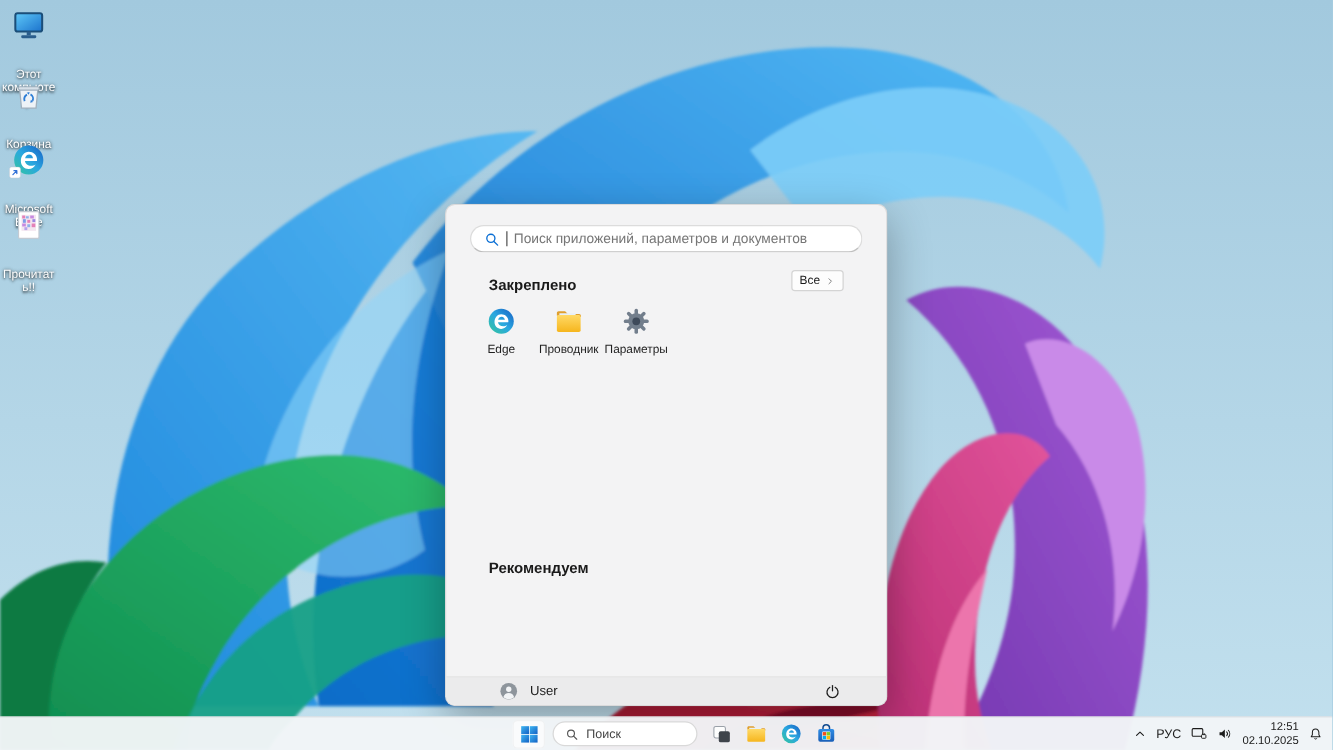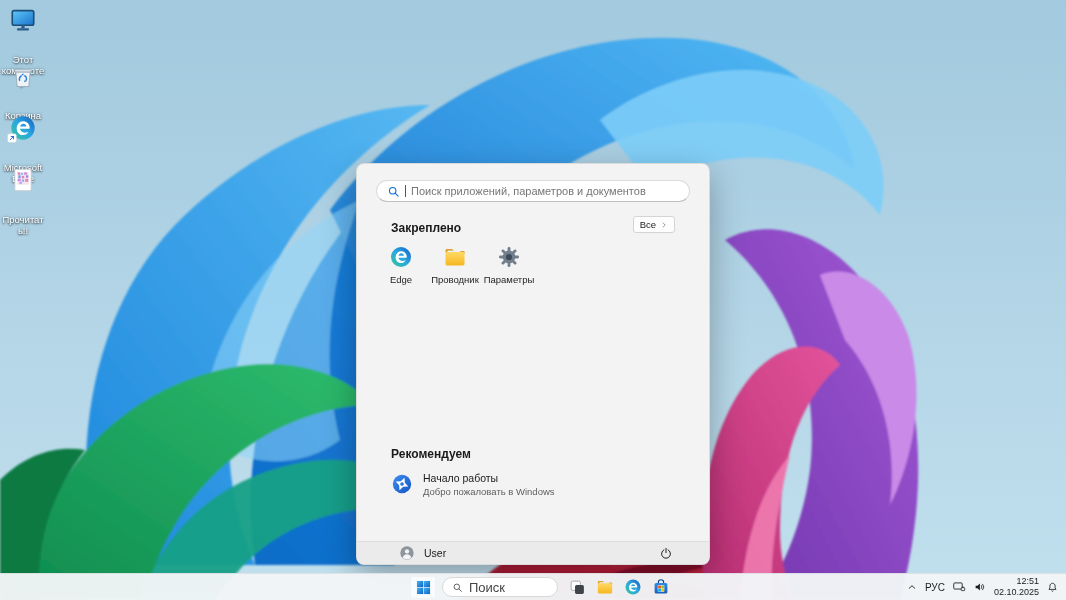--- a/index.html
+++ b/index.html
@@ -74,21 +74,21 @@
   .taskbar{
     position:absolute;left:0;right:0;bottom:0;height:26px;z-index:10;
     background:rgba(242,245,247,.97);border-top:1px solid rgba(0,0,0,.07);
   }
   .tb-center{position:absolute;left:410px;top:1px;height:24px;display:flex;align-items:center;gap:2px}
   .tb-btn{width:26px;height:23px;display:flex;align-items:center;justify-content:center;border-radius:4px}
   .tb-start{background:rgba(255,255,255,.65);box-shadow:0 0 0 1px rgba(0,0,0,.04) inset}
   .tb-search{
     width:116px;height:20px;background:#fff;border:1px solid #d9d9d9;border-radius:10px;
     display:flex;align-items:center;gap:6px;padding:0 9px;margin:0 4px;box-sizing:border-box;
-    font-size:13px;color:#454545;
+    font-size:10px;color:#454545;
   }
   .tb-tray{position:absolute;right:7px;top:0;height:26px;display:flex;align-items:center;gap:7px;color:#1c1c1c}
   .tray-lang{font-size:10px;color:#1c1c1c}
   .tray-clock{text-align:right;font-size:9px;line-height:1.25;color:#1c1c1c;white-space:nowrap}
 </style>
 </head>
 <body>
 
 <svg width="0" height="0" style="position:absolute" aria-hidden="true">
   <defs>
@@ -374,29 +374,20 @@
     <div class="sm-tile">
       <svg class="ic" width="24" height="24">
           <use href="#i-gear"></use>
         </svg>
       <span class="tlabel">Параметры</span>
     </div>
   </div>
 
   <div class="sm-title" style="left:34px;top:283px">Рекомендуем</div>
 
-  <div class="sm-rec-item">
-    <svg class="ic" width="22" height="22">
-        <use href="#i-getstarted"></use>
-      </svg>
-    <div class="rec-texts">
-      <span class="rec-title">Начало работы</span>
-      <span class="rec-sub">Добро пожаловать в Windows</span>
-    </div>
-  </div>
 
   <div class="sm-user-bar">
     <span style="display:flex;align-items:center">
       <svg class="ic" width="16" height="16">
           <use href="#i-person"></use>
         </svg>
       <span class="user-name">User</span>
     </span>
     <span class="power-btn">
       <svg class="ic" width="14" height="14">

